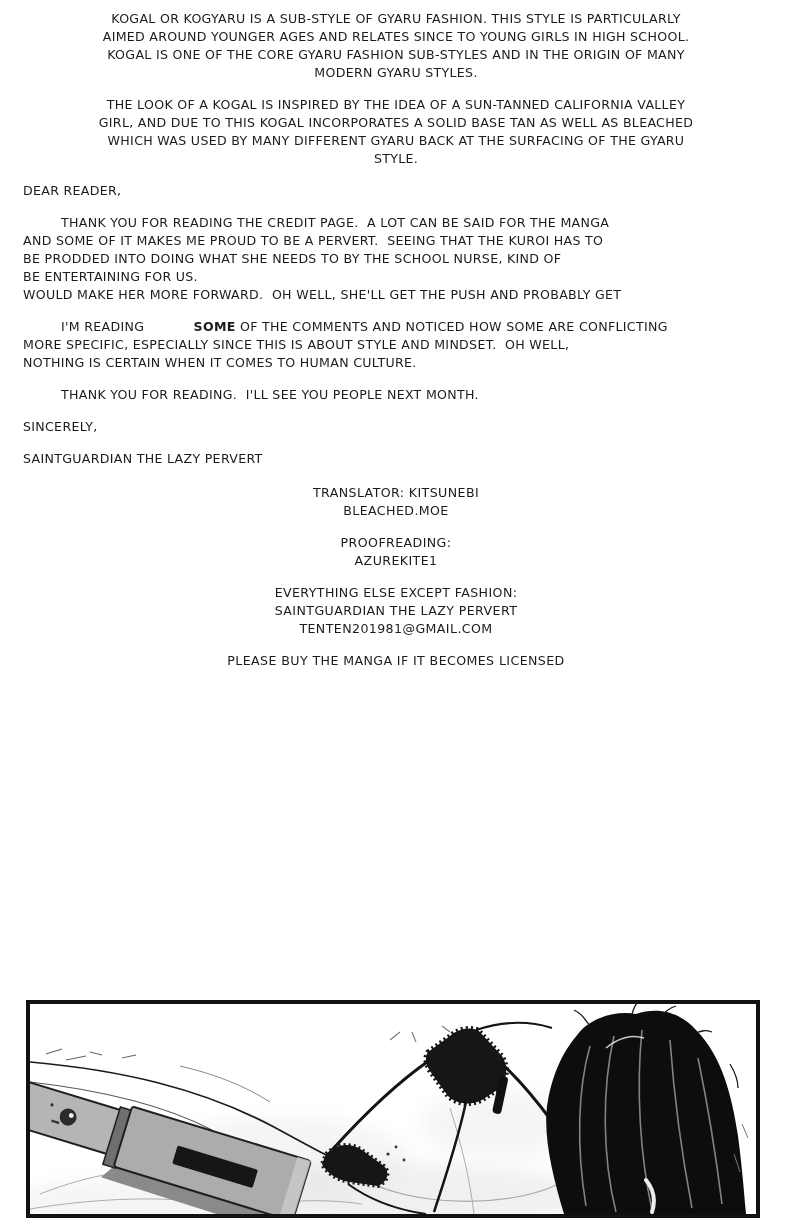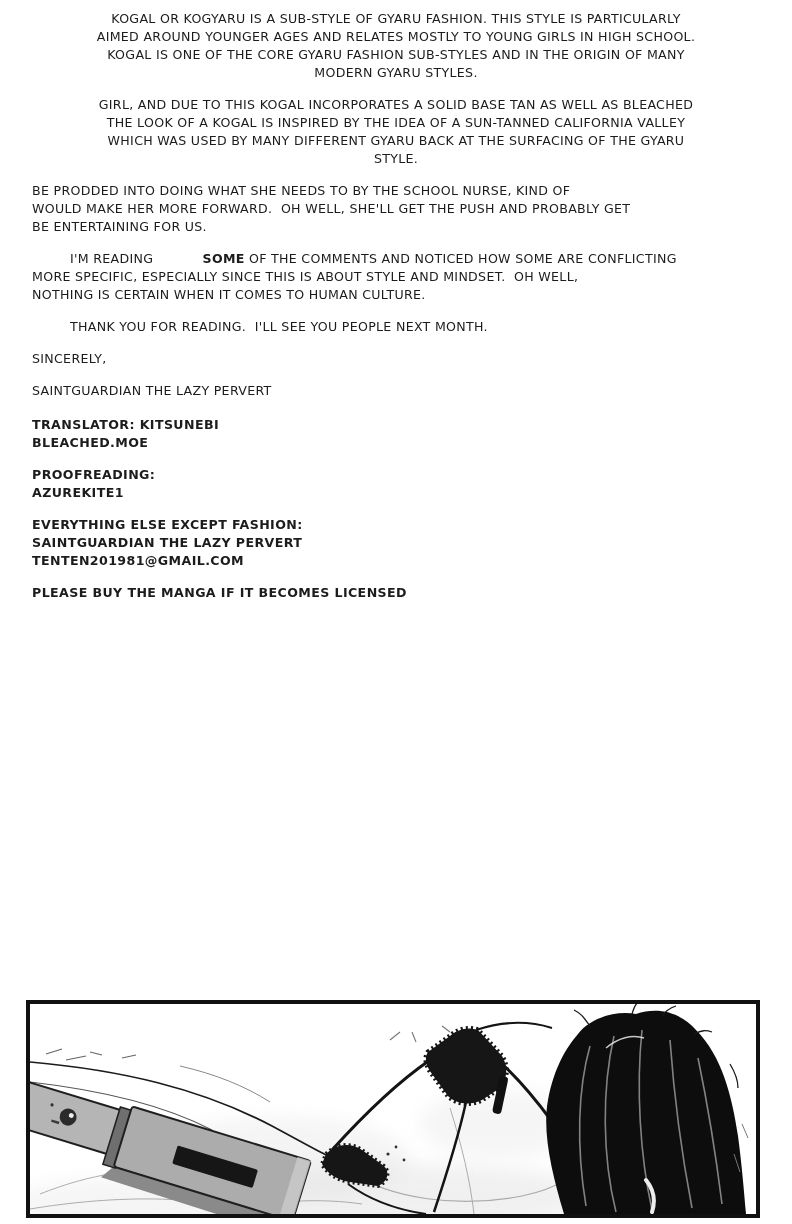--- a/index.html
+++ b/index.html
@@ -3,64 +3,69 @@
 <meta charset="utf-8">
 <style>
   html,body{margin:0;padding:0;}
   body{
     width:792px;height:1224px;position:relative;overflow:hidden;
     background:#ffffff;
     font-family:"DejaVu Sans","Liberation Sans",sans-serif;
   }
   .text-col{
     position:absolute;top:10px;left:0;width:792px;
-    padding:0 32px;box-sizing:border-box;
+    padding:0 23px;box-sizing:border-box;
     color:#1c1c1c;
     font-size:12.6px;font-weight:500;letter-spacing:.3px;line-height:18px;
   }
   .para{margin:0 0 14px 0;}
   .para.center{text-align:center;}
   .para.left{text-align:left;}
   .line{display:block;white-space:pre;}
   .line.indent{padding-left:38px;}
   .b{font-weight:800;margin-left:45px;}
   .sig-block{margin:0 0 16px 0;}
-  .credits{text-align:left;font-weight:bold;letter-spacing:.4px;}
+  .credits{text-align:center;font-weight:normal;letter-spacing:.4px;}
   .credits .grp{margin:0 0 14px 0;}
   .credits .grp.last{margin-bottom:16px;}
   .panel{
     position:absolute;left:26px;top:1000px;width:726px;height:210px;
     border:4px solid #111111;background:#ffffff;
   }
   .panel svg{display:block;}
 </style>
 </head>
 <body>
 
 <div class="text-col">
 
   <p class="para center">
     <span class="line">KOGAL OR KOGYARU IS A SUB-STYLE OF GYARU FASHION. THIS STYLE IS PARTICULARLY</span>
-    <span class="line">AIMED AROUND YOUNGER AGES AND RELATES MOSTLY TO YOUNG GIRLS IN HIGH SCHOOL.</span>
+    <span class="line">AIMED AROUND YOUNGER AGES AND RELATES SINCE TO YOUNG GIRLS IN HIGH SCHOOL.</span>
     <span class="line">KOGAL IS ONE OF THE CORE GYARU FASHION SUB-STYLES AND IN THE ORIGIN OF MANY</span>
     <span class="line">MODERN GYARU STYLES.</span>
   </p>
 
   <p class="para center">
+    <span class="line">THE LOOK OF A KOGAL IS INSPIRED BY THE IDEA OF A SUN-TANNED CALIFORNIA VALLEY</span>
     <span class="line">GIRL, AND DUE TO THIS KOGAL INCORPORATES A SOLID BASE TAN AS WELL AS BLEACHED</span>
-    <span class="line">THE LOOK OF A KOGAL IS INSPIRED BY THE IDEA OF A SUN-TANNED CALIFORNIA VALLEY</span>
     <span class="line">WHICH WAS USED BY MANY DIFFERENT GYARU BACK AT THE SURFACING OF THE GYARU</span>
     <span class="line">STYLE.</span>
   </p>
 
+  <p class="para left">
+    <span class="line">DEAR READER,</span>
+  </p>
 
   <p class="para left">
+    <span class="line indent">THANK YOU FOR READING THE CREDIT PAGE.  A LOT CAN BE SAID FOR THE MANGA</span>
+    <span class="line">AND SOME OF IT MAKES ME PROUD TO BE A PERVERT.  SEEING THAT THE KUROI HAS TO</span>
     <span class="line">BE PRODDED INTO DOING WHAT SHE NEEDS TO BY THE SCHOOL NURSE, KIND OF</span>
+    <span class="line">BE ENTERTAINING FOR US.</span>
     <span class="line">WOULD MAKE HER MORE FORWARD.  OH WELL, SHE'LL GET THE PUSH AND PROBABLY GET</span>
-    <span class="line">BE ENTERTAINING FOR US.</span>
   </p>
 
   <p class="para left">
     <span class="line indent"><span>I'M READING </span><span class="b">SOME</span><span> OF THE COMMENTS AND NOTICED HOW SOME ARE CONFLICTING</span></span>
     <span class="line">MORE SPECIFIC, ESPECIALLY SINCE THIS IS ABOUT STYLE AND MINDSET.  OH WELL,</span>
     <span class="line">NOTHING IS CERTAIN WHEN IT COMES TO HUMAN CULTURE.</span>
   </p>
 
   <p class="para left">
     <span class="line indent">THANK YOU FOR READING.  I'LL SEE YOU PEOPLE NEXT MONTH.</span>

